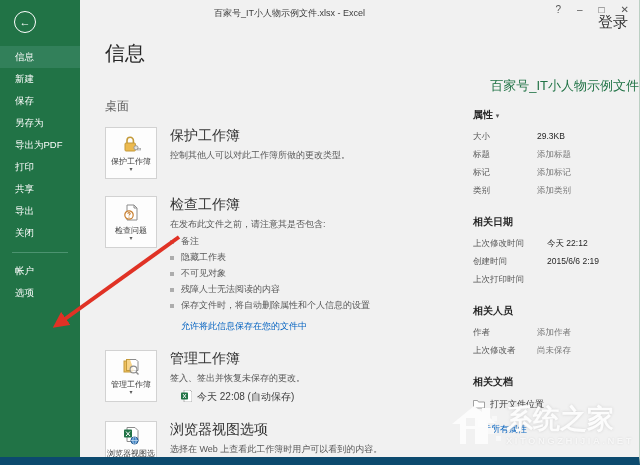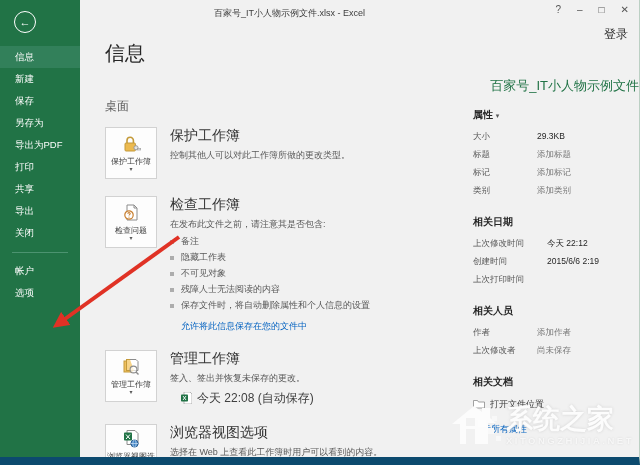--- a/index.html
+++ b/index.html
@@ -6,21 +6,21 @@
   .window{
     position:relative;width:640px;height:465px;overflow:hidden;
     background:#f1f1f1;font-family:"Liberation Sans",sans-serif;
     border-right:1px solid #bcd0c4;border-bottom:8px solid #0c4a6e;box-sizing:border-box;
   }
   
   .titlebar{position:absolute;left:80px;top:0;right:0;height:28px;background:#f1f1f1;}
   .doc-title{position:absolute;left:60px;right:200px;top:7px;text-align:center;font-size:9px;color:#3c3c3c;white-space:nowrap;}
   .win-controls{position:absolute;right:10px;top:4px;display:flex;gap:16px;font-size:10px;color:#565656;}
   .win-controls span{cursor:default;}
-  .signin{position:absolute;right:11px;top:26px;font-size:12px;color:#303030;}
+  .signin{position:absolute;right:11px;top:13px;font-size:15px;color:#303030;}
   
   .sidebar{position:absolute;left:0;top:0;width:80px;height:100%;background:#217346;color:#fff;z-index:2;}
   .back-button{margin:11px 0 0 14px;width:20px;height:20px;border:1.5px solid #fff;border-radius:50%;
     display:flex;align-items:center;justify-content:center;}
   .side-nav{margin-top:13px;}
   .side-item{height:22px;line-height:22px;padding-left:15px;font-size:9.5px;color:#fefefe;white-space:nowrap;overflow:hidden;}
   .side-item.selected{background:#32805a;}
   .side-divider{height:1px;background:#4c9370;margin:8px 12px 7px 12px;}
   
   .content{position:absolute;left:80px;top:28px;right:0;bottom:0;padding:12px 0 0 25px;box-sizing:border-box;}
@@ -33,21 +33,21 @@
     display:flex;flex-direction:column;align-items:center;justify-content:center;
     font-size:8px;color:#3c3c3c;text-align:center;line-height:1.2;cursor:pointer;}
   .big-button .caret{font-size:6px;color:#595959;line-height:1;}
   .section-text{margin-left:13px;padding-top:0px;}
   .section-title{font-size:14px;font-weight:400;color:#333;margin:0 0 4px 0;}
   .desc{font-size:9px;color:#595959;line-height:1.35;}
   ul.bullets{list-style:none;margin:5px 0 0 0;padding:0;}
   ul.bullets li{display:flex;align-items:center;font-size:9px;color:#595959;margin-bottom:3px;}
   .bullet-marker{width:4px;height:4px;background:#adadad;margin-right:7px;flex-shrink:0;}
   .inline-link{color:#0563c1;font-size:9px;margin:2px 0 0 11px;display:inline-block;cursor:pointer;}
-  .version-row{display:flex;align-items:flex-end;margin:6px 0 0 11px;font-size:12px;color:#404040;gap:5px;cursor:pointer;}
+  .version-row{display:flex;align-items:center;margin:6px 0 0 11px;font-size:10px;color:#404040;gap:5px;cursor:pointer;}
   
   .props{position:absolute;left:393px;top:80px;width:170px;}
   .group-title{font-size:10px;font-weight:700;color:#262626;margin:0 0 9px 0;}
   .group-title .caret{font-weight:400;font-size:7px;color:#595959;}
   .prop-row{display:flex;margin-bottom:6px;font-size:8.5px;}
   .prop-label{width:64px;color:#595959;flex-shrink:0;}
   .prop-label.wide{width:74px;}
   .prop-value{color:#262626;}
   .prop-value.ph{color:#7a7a7a;cursor:pointer;}
   .props .gap{height:12px;}

